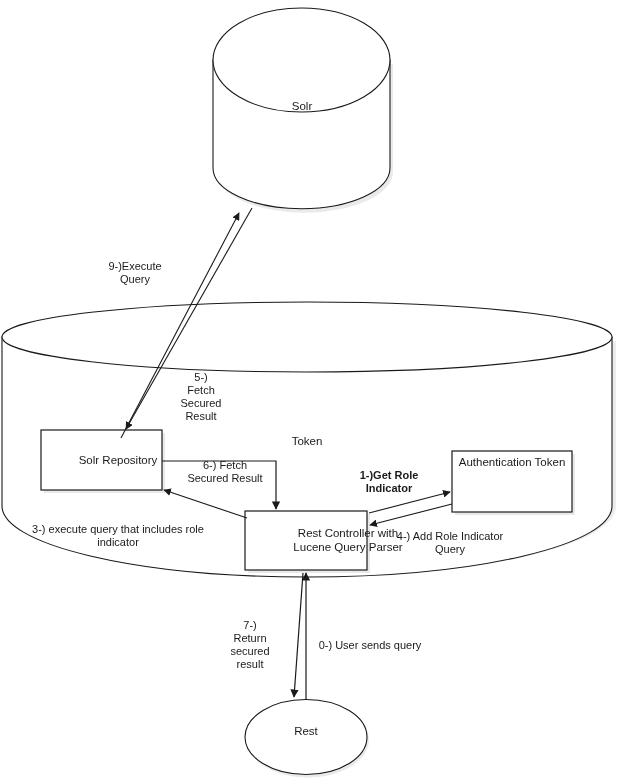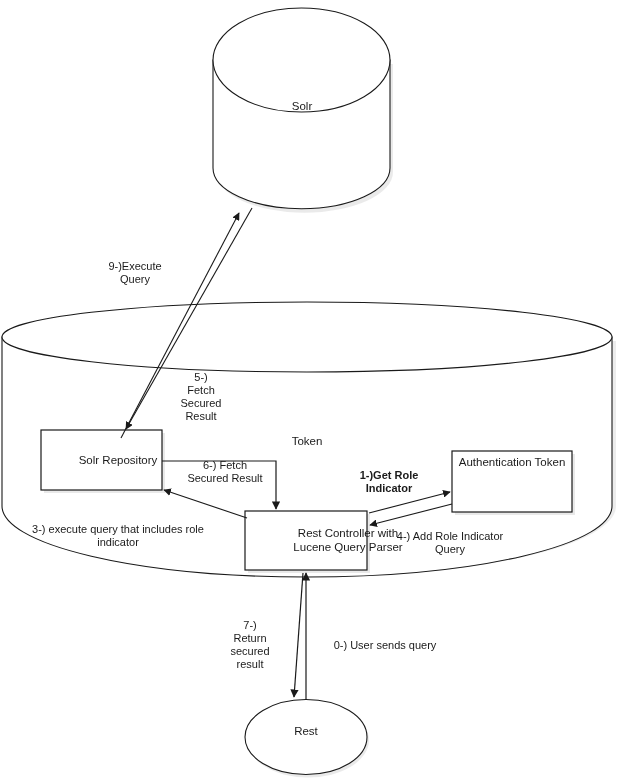--- a/index.html
+++ b/index.html
@@ -103,15 +103,15 @@
 Indicator</div>
 
   <div class="lbl edge-lbl" style="left:450px;top:543px;">4-) Add Role Indicator
 Query</div>
 
   <div class="lbl edge-lbl" style="left:250px;top:645px;">7-)
 Return
 secured
 result</div>
 
-  <div class="lbl edge-lbl" style="left:370px;top:645px;margin-left:15px;">0-) User sends query</div>
+  <div class="lbl edge-lbl" style="left:370px;top:645px;">0-) User sends query</div>
 
 </div>
 
 </body></html>

